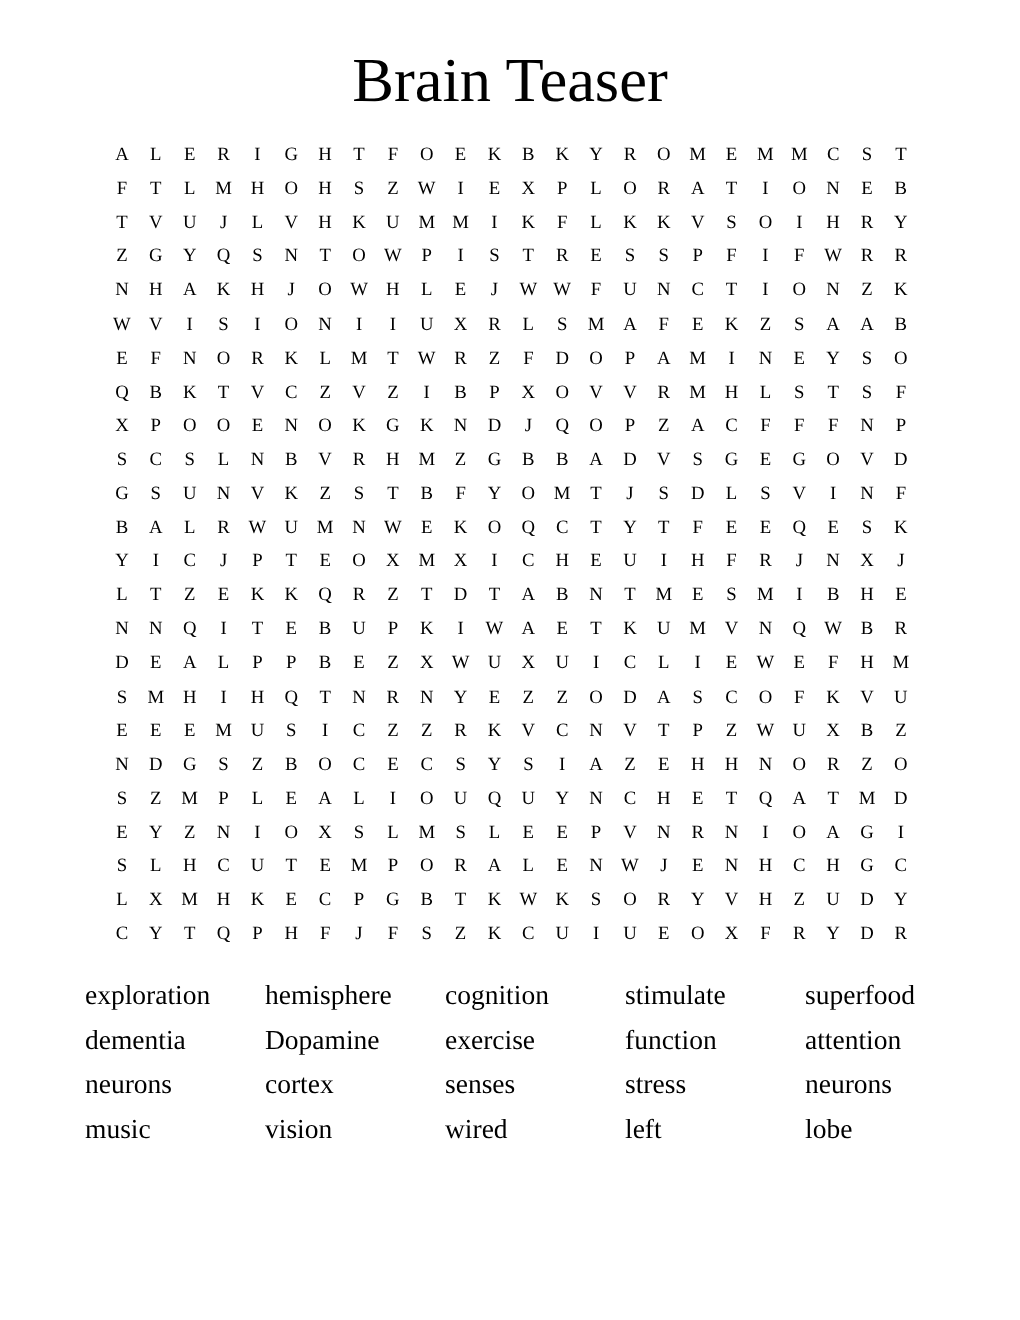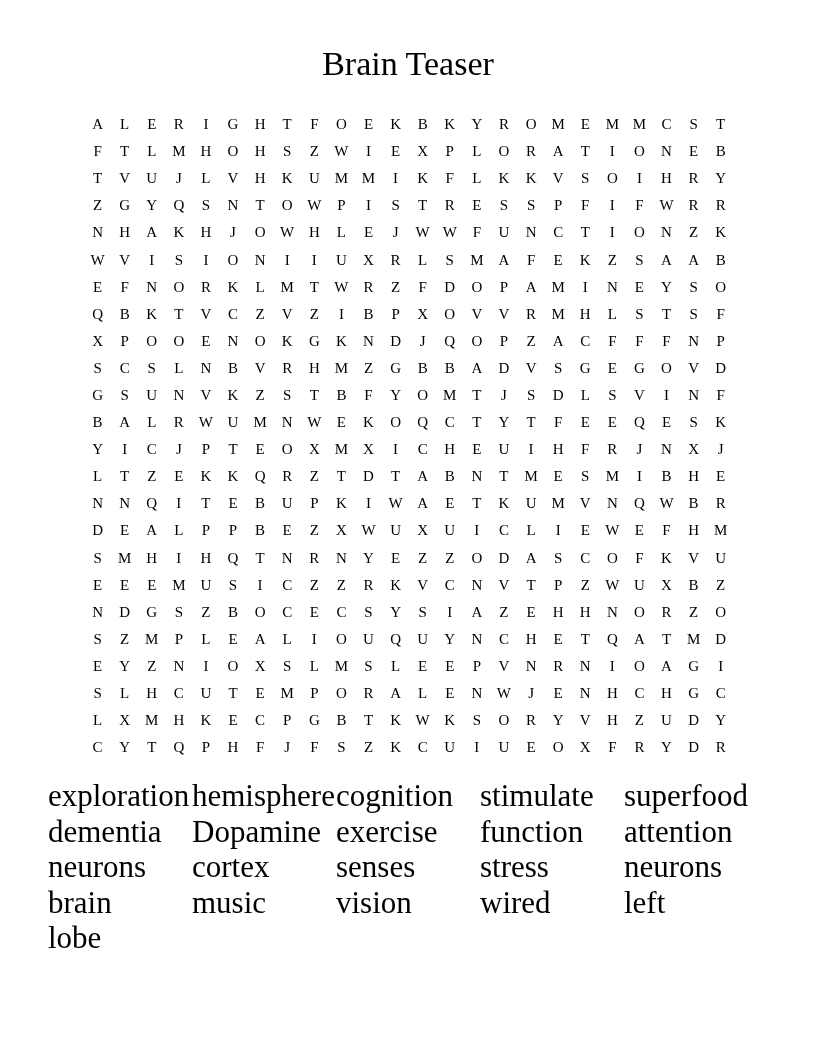--- a/index.html
+++ b/index.html
@@ -1,22 +1,22 @@
 <!DOCTYPE html>
 <html><head>
 <meta charset="utf-8">
 <style>
   html, body { margin: 0; padding: 0; background: #ffffff; }
   body { width: 816px; height: 1056px; position: relative; font-family: "Liberation Serif", serif; color: #000; overflow: hidden; }
-  .title { position: absolute; top: 34px; left: 0; width: 816px; text-align: center; font-size: 34px; line-height: 60px; }
+  .title { position: absolute; top: 34px; left: 0; width: 816px; text-align: center; font-size: 50px; line-height: 60px; }
   .grid { position: absolute; top: 111px; left: 84px; }
   .grid-row { display: flex; height: 27.1px; align-items: center; }
   .cell { width: 27.1px; text-align: center; font-size: 15px; }
   .words { position: absolute; top: 780px; left: 48px; display: grid; grid-template-columns: 144px 144px 144px 144px 144px; grid-auto-rows: 35.6px; }
-  .word { font-size: 31px; line-height: 32px; white-space: nowrap; }
+  .word { font-size: 22px; line-height: 32px; white-space: nowrap; margin-left: 20px; }
 </style>
 </head>
 <body>
 
 <div class="title">Brain Teaser</div>
 
 <div class="grid" id="grid">
     <div class="grid-row">
       <span class="cell">A</span>
       <span class="cell">L</span>
@@ -652,19 +652,18 @@
     <div class="word">dementia</div>
     <div class="word">Dopamine</div>
     <div class="word">exercise</div>
     <div class="word">function</div>
     <div class="word">attention</div>
     <div class="word">neurons</div>
     <div class="word">cortex</div>
     <div class="word">senses</div>
     <div class="word">stress</div>
     <div class="word">neurons</div>
-    <div class="word">brain</div>
     <div class="word">music</div>
     <div class="word">vision</div>
     <div class="word">wired</div>
     <div class="word">left</div>
     <div class="word">lobe</div>
   </div>
 
 </body></html>

